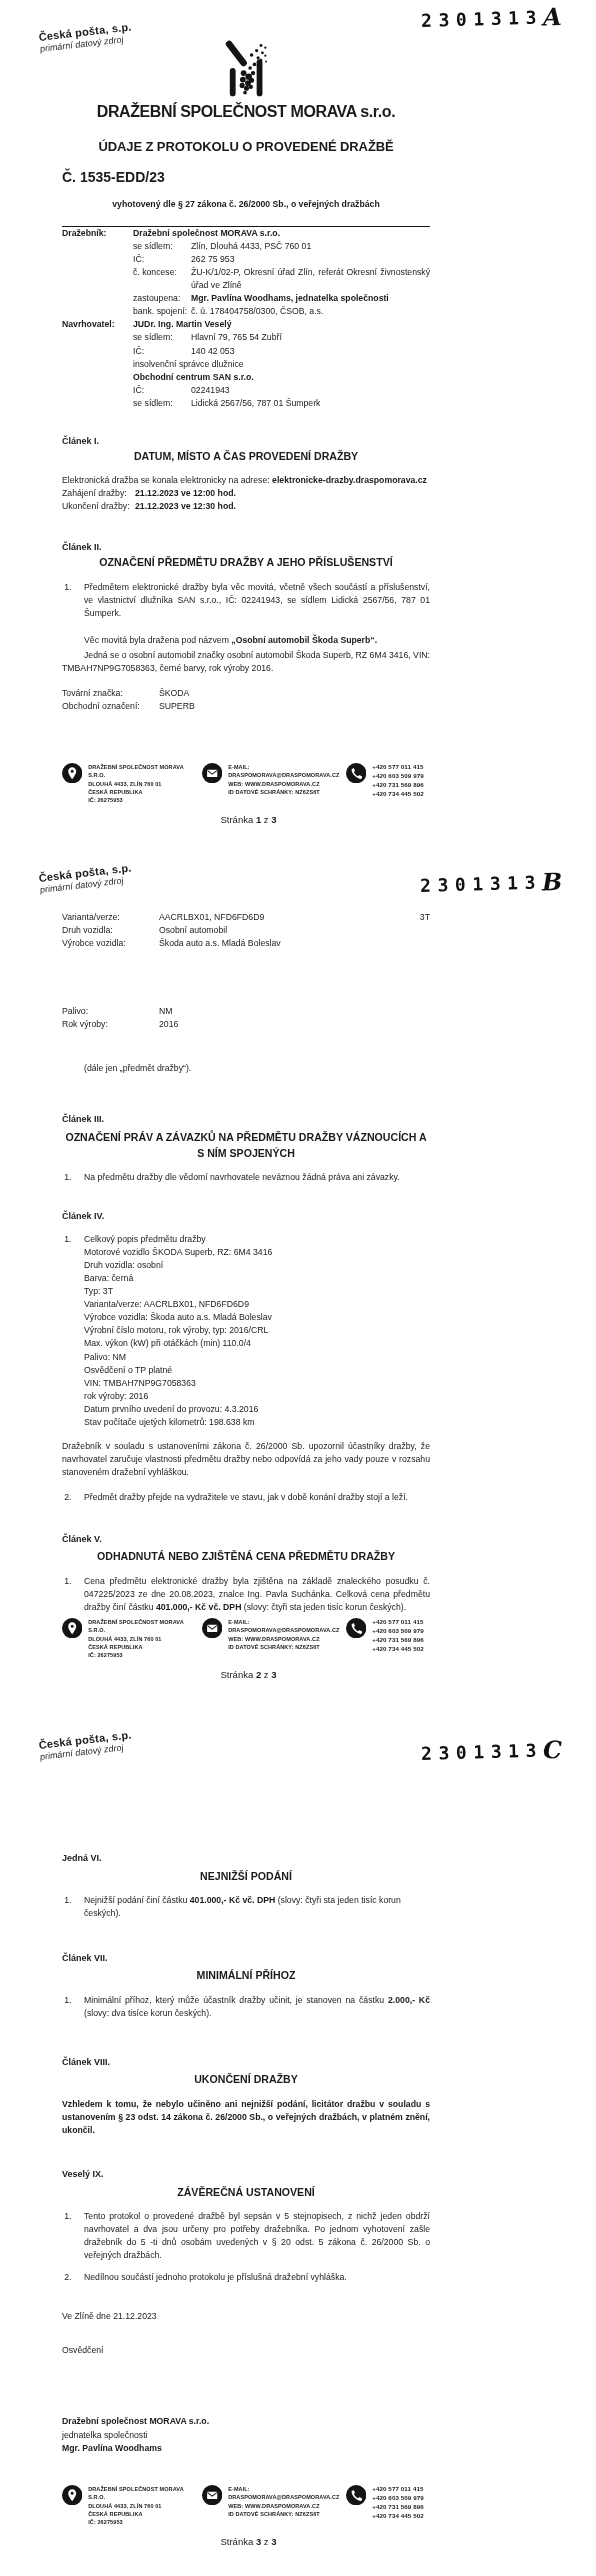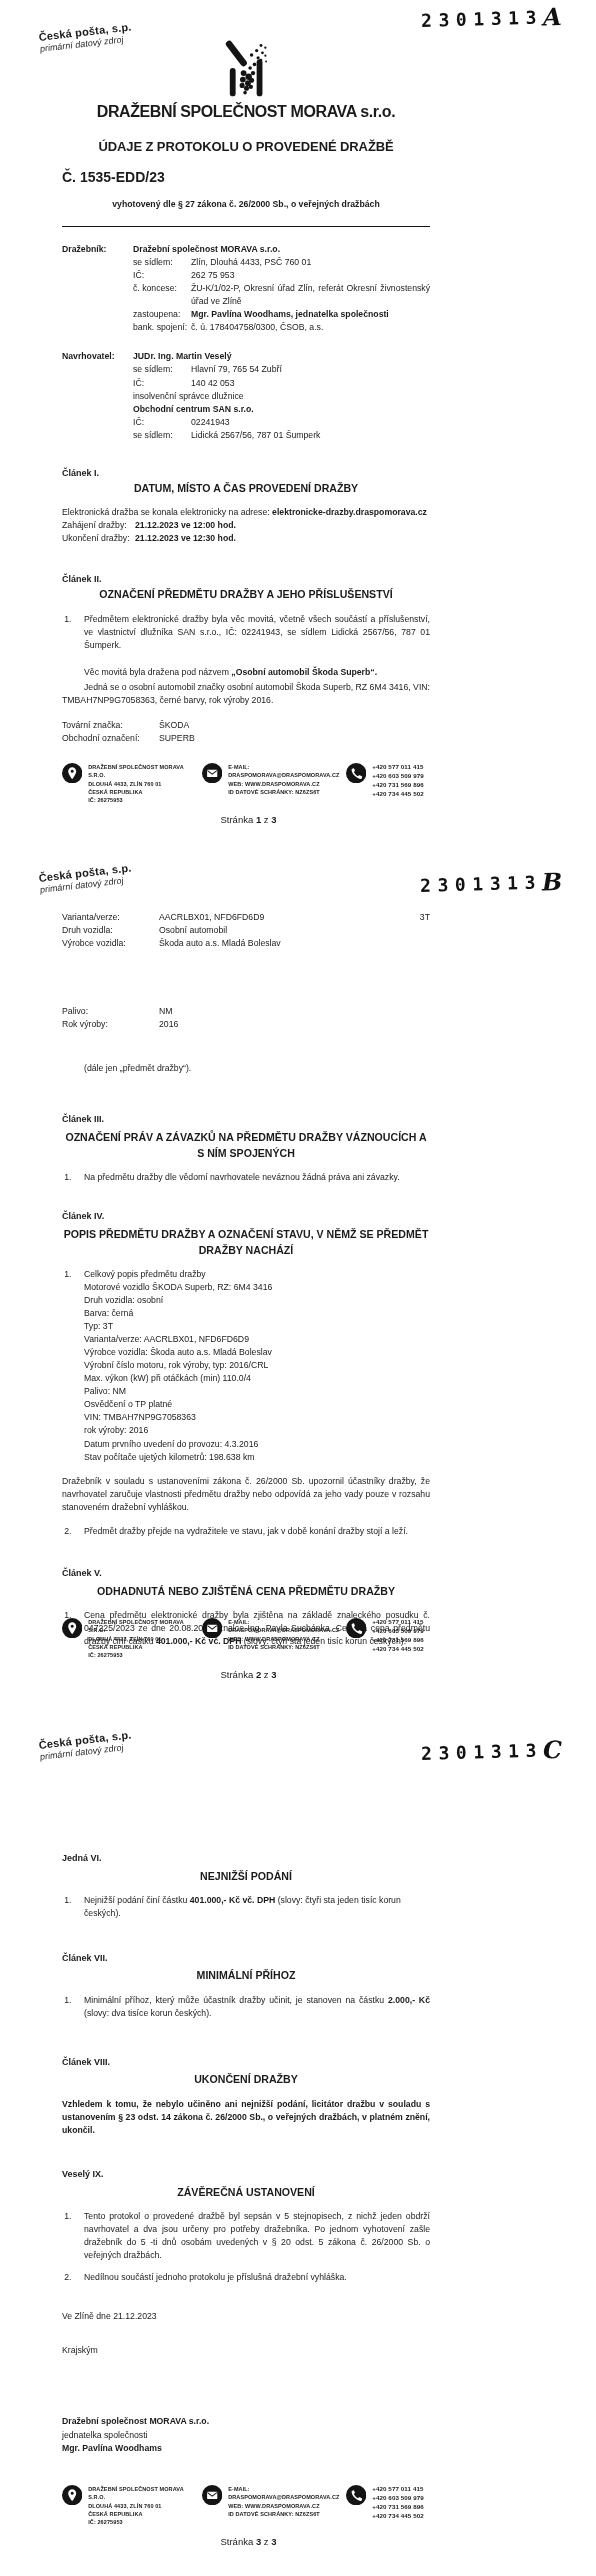--- a/index.html
+++ b/index.html
@@ -25,21 +25,21 @@
 
   
   .logo { display:block; margin:39px auto 0; }
   .company { text-align:center; font-weight:bold; font-size:16px; letter-spacing:-0.4px; margin-top:5.8px; }
   .doc-title { text-align:center; font-weight:bold; font-size:13px; letter-spacing:-0.1px; margin-top:18px; }
   .doc-number { text-align:left; font-weight:bold; font-size:14px; margin-top:15.3px; }
   .doc-sub { text-align:center; font-weight:bold; font-size:8.7px; margin-top:14px; }
   .divider { border:none; border-top:1.8px solid #161616; margin:17px 0 0 0; }
 
   
-  .party { display:flex; margin-top:16px; font-size:8.7px; line-height:1.5; }
+  .party { display:flex; margin-top:0; font-size:8.7px; line-height:1.5; }
   .party .plabel { width:71px; flex-shrink:0; font-weight:bold; }
   .party .pbody { flex:1; }
   .kv { display:flex; }
   .kv .k { width:58px; flex-shrink:0; }
   .kv .v { flex:1; }
   .bold { font-weight:bold; }
 
   
   .article { margin-top:28px; }
   .art-label { font-weight:bold; font-size:9px; }
@@ -303,21 +303,20 @@
         <div class="art-body">
           <div class="num-item">
             <span class="n">1.</span>
             <span class="t">Na předmětu dražby dle vědomí navrhovatele neváznou žádná práva ani závazky.</span>
           </div>
         </div>
       </div>
 
       <div class="article" style="margin-top:26px;">
         <div class="art-label">Článek IV.</div>
-        <div class="art-title">POPIS PŘEDMĚTU DRAŽBY A OZNAČENÍ STAVU, V NĚMŽ SE PŘEDMĚT DRAŽBY NACHÁZÍ</div>
         <div class="art-body">
           <div class="num-item">
             <span class="n">1.</span>
             <span class="t">Celkový popis předmětu dražby</span>
           </div>
           <div class="indent">
             <div>Motorové vozidlo ŠKODA Superb, RZ: 6M4 3416</div>
             <div>Druh vozidla: osobní</div>
             <div>Barva: černá</div>
             <div>Typ: 3T</div>
@@ -447,21 +446,21 @@
             <span class="t just">Tento protokol o provedené dražbě byl sepsán v 5 stejnopisech, z nichž jeden obdrží navrhovatel a dva jsou určeny pro potřeby dražebníka. Po jednom vyhotovení zašle dražebník do 5 -ti dnů osobám uvedených v § 20 odst. 5 zákona č. 26/2000 Sb. o veřejných dražbách.</span>
           </div>
           <div class="num-item">
             <span class="n">2.</span>
             <span class="t">Nedílnou součástí jednoho protokolu je příslušná dražební vyhláška.</span>
           </div>
         </div>
       </div>
 
       <div class="sig-line" style="margin-top:26px;">Ve Zlíně dne 21.12.2023</div>
-      <div class="sig-line" style="margin-top:20.4px;">Krajským</div>
+      <div class="sig-line" style="margin-top:20.4px;">Osvědčení</div>
 
       <div style="margin-top:58px;">
         <div class="sig-line bold">Dražební společnost MORAVA s.r.o.</div>
         <div class="sig-line">jednatelka společnosti</div>
         <div class="sig-line bold">Mgr. Pavlína Woodhams</div>
       </div>
     </div>
 
     <div class="footer" style="top:766px;">
       <div class="f-cols">

